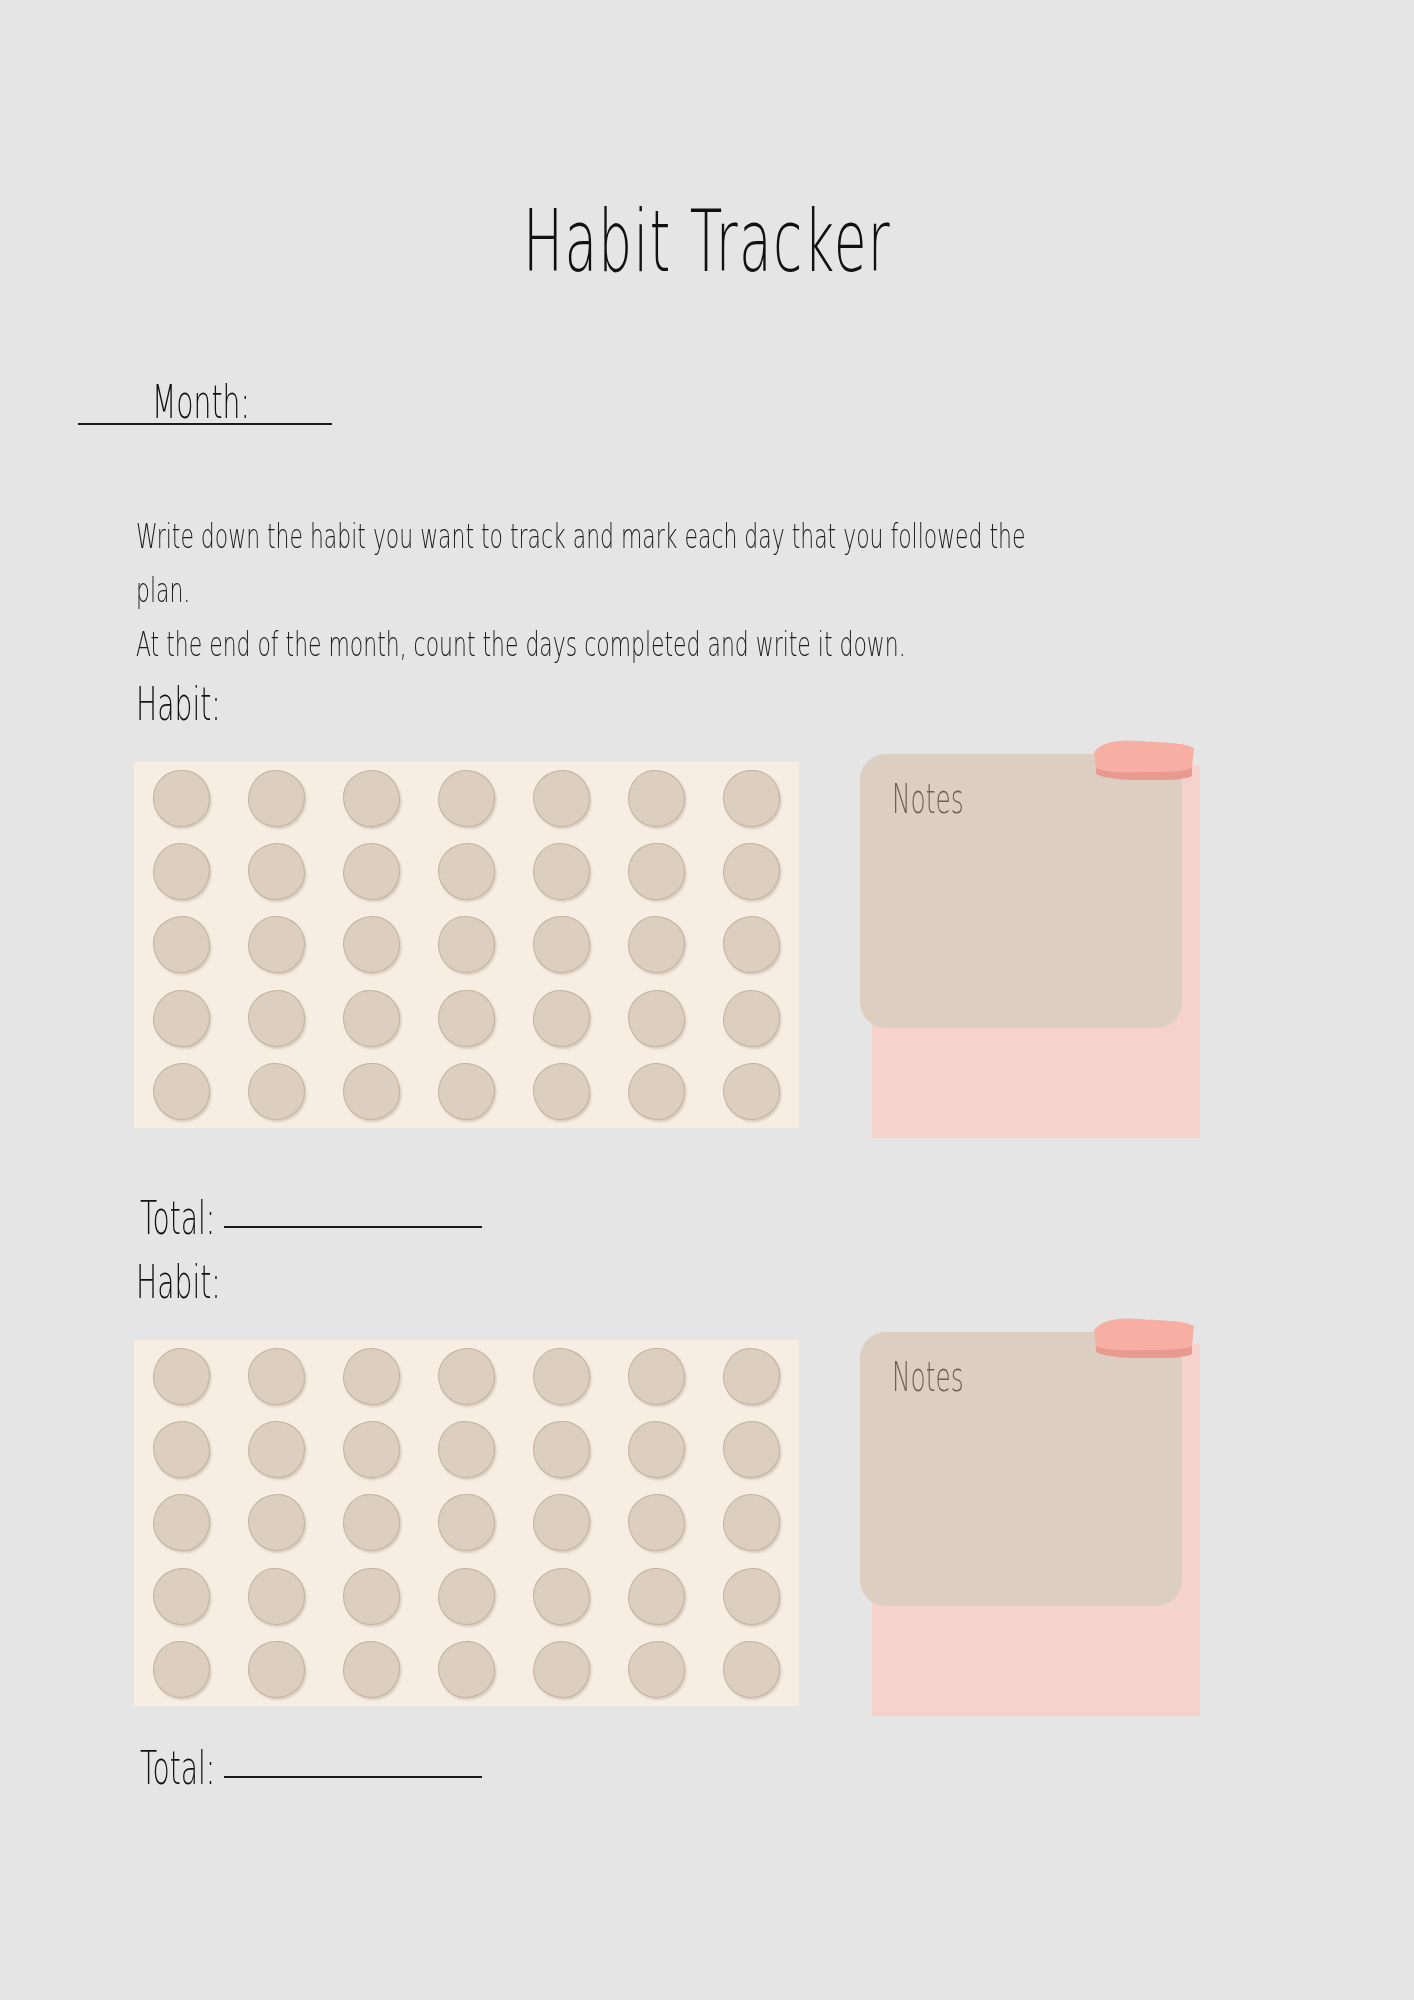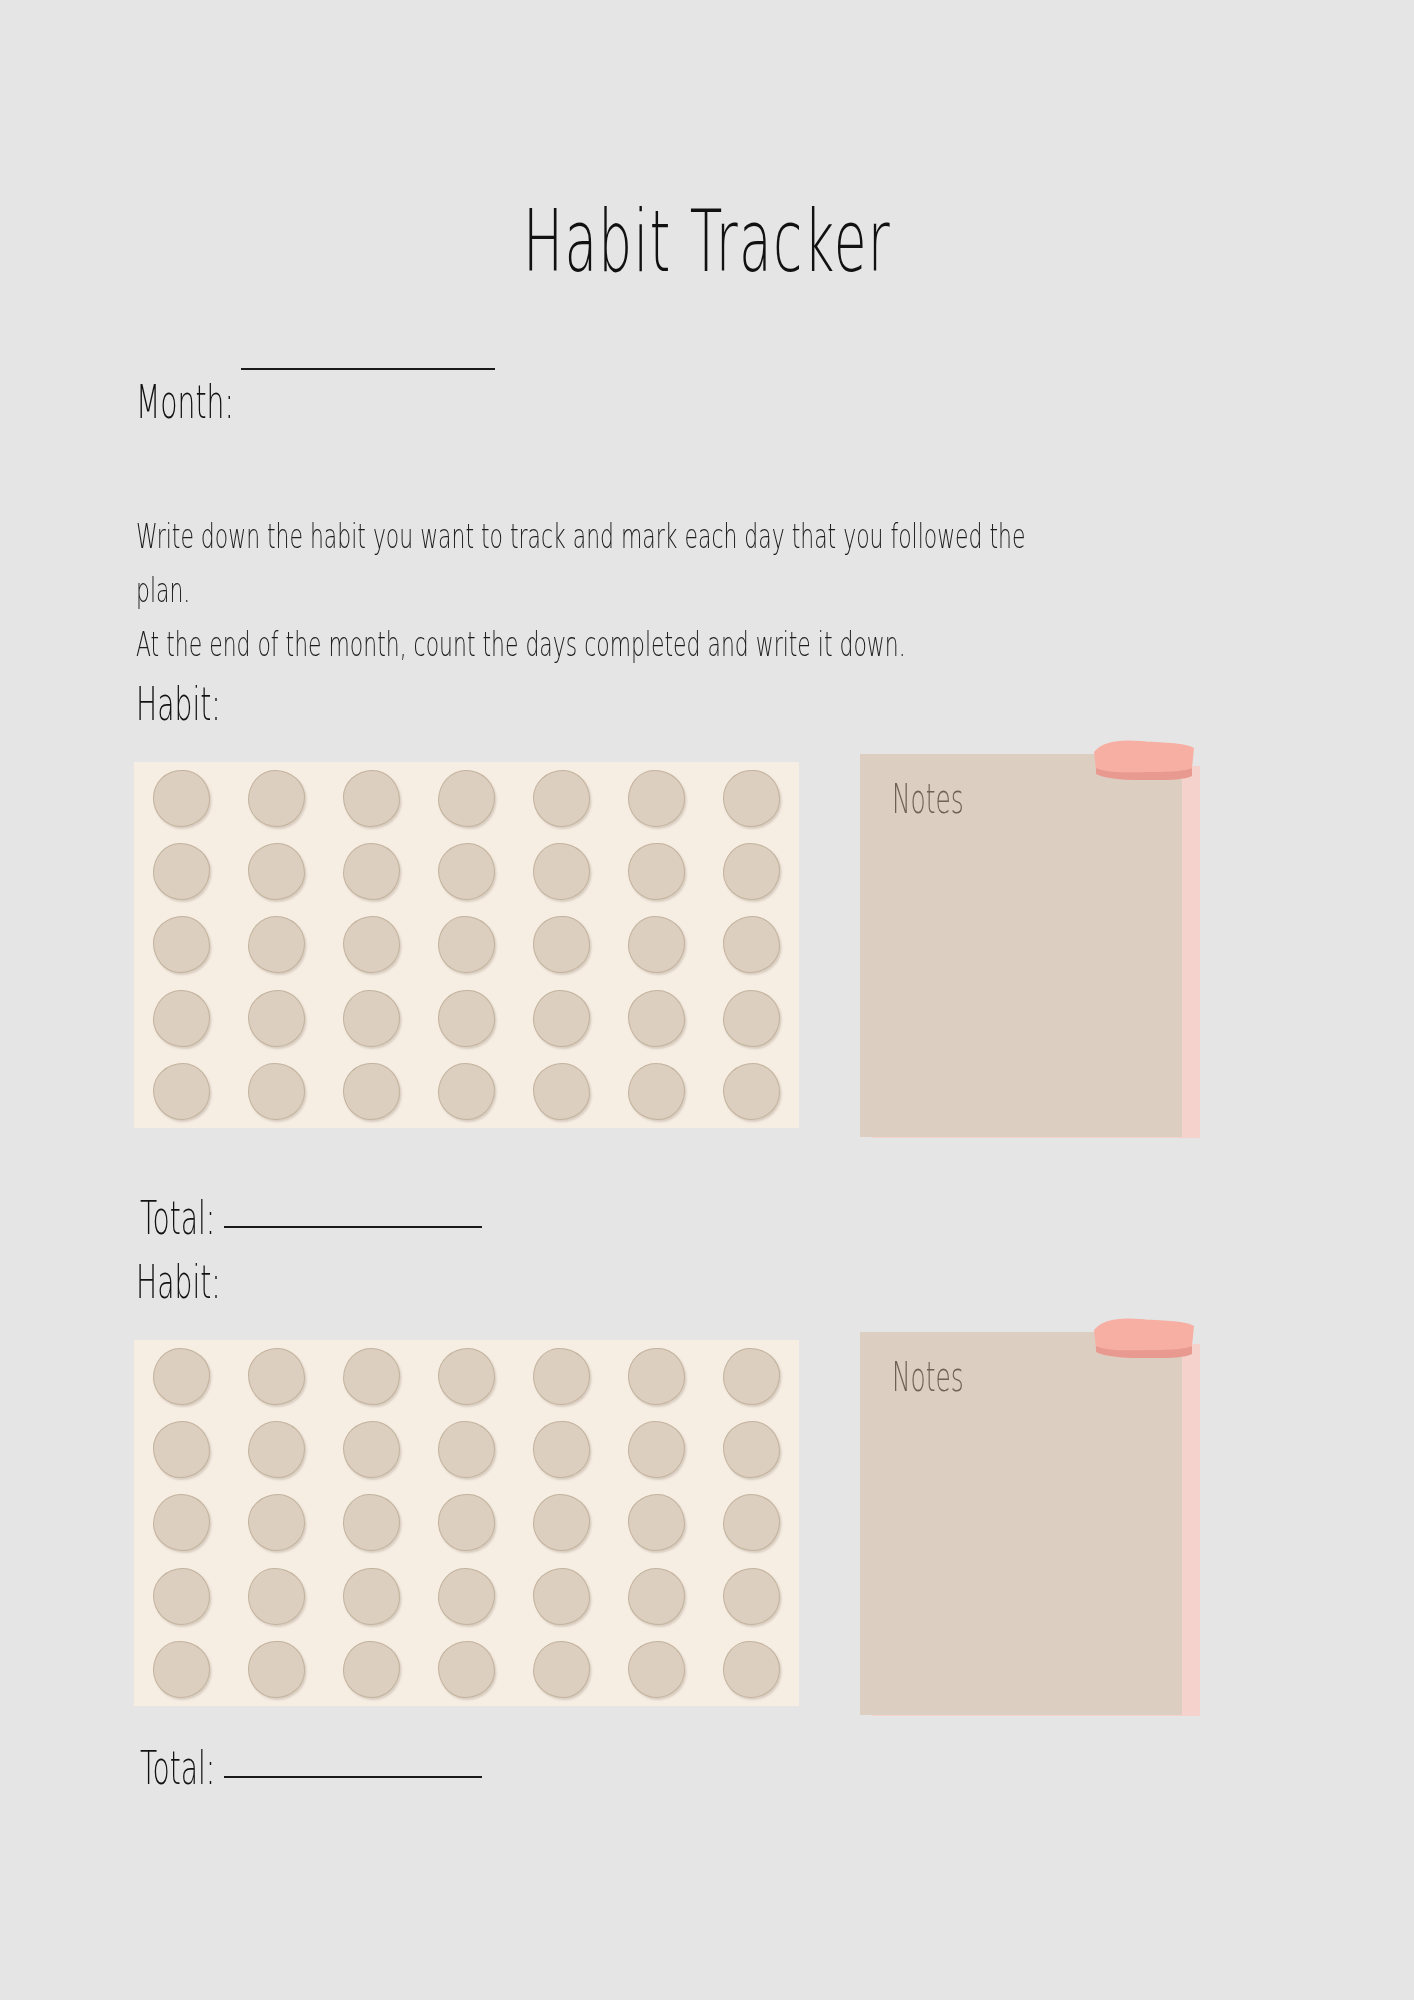--- a/index.html
+++ b/index.html
@@ -45,22 +45,23 @@
   .field-row {
     position: absolute;
     left: 0;
     top: 374px;
     width: 1414px;
     height: 56px;
   }
   .field {
     position: absolute;
     display: flex;
-    align-items: flex-start;
+    align-items: center;
     height: 56px;
+    flex-direction: column;
   }
   .field-month { left: 136px; }
   .field-year  { left: 810px; }
 
   .field-label {
     font-family: "DejaVu Sans", sans-serif;
     font-size: 47px;
     font-weight: 300;
     color: #121212;
     transform: scaleX(0.60);
@@ -163,22 +164,23 @@
     top: 20px;
     width: 328px;
     height: 372px;
     background: #F6D2CC;
   }
   .notes-card {
     position: absolute;
     left: 0;
     top: 8px;
     width: 322px;
-    height: 383px;
+    height: 274px;
     background: #DCCEC1;
+    border-radius: 26px;
   }
   .notes-title {
     position: absolute;
     left: 32px;
     top: 22px;
     font-family: "DejaVu Sans", sans-serif;
     font-size: 40px;
     font-weight: 300;
     color: #6E6257;
     transform: scaleX(0.62);

